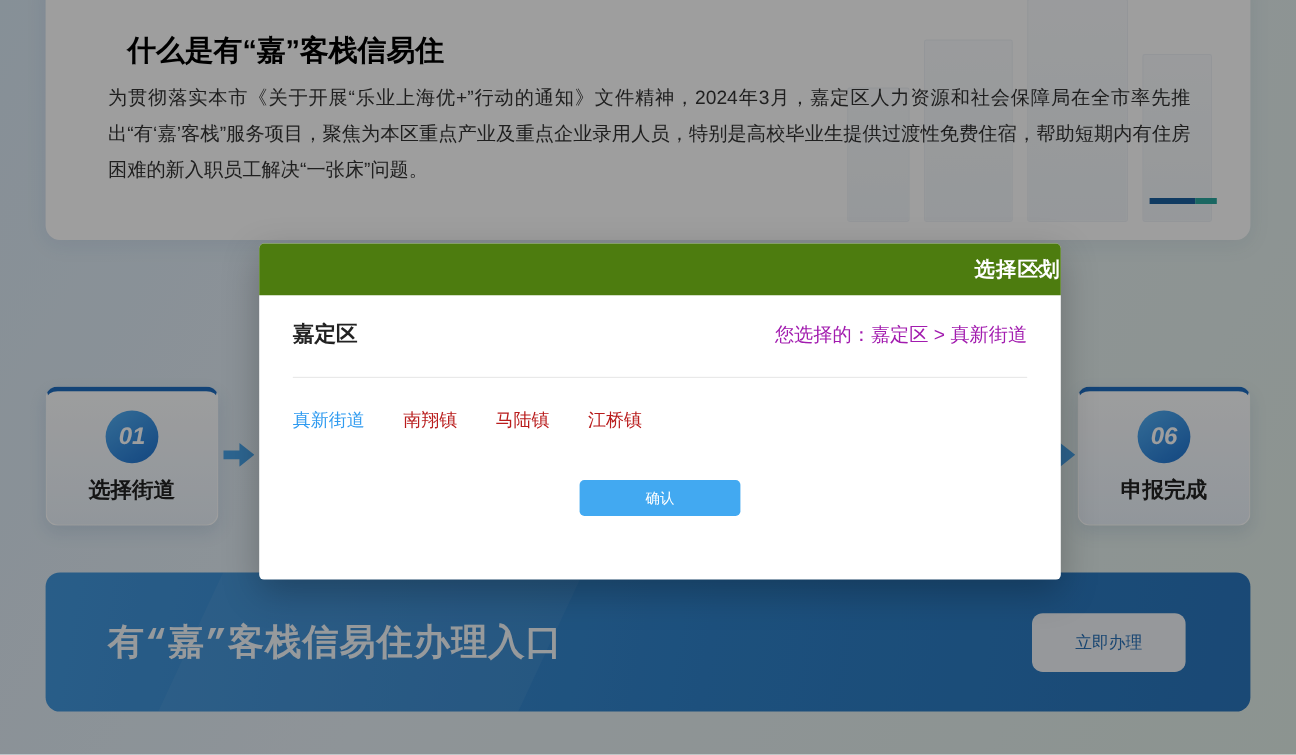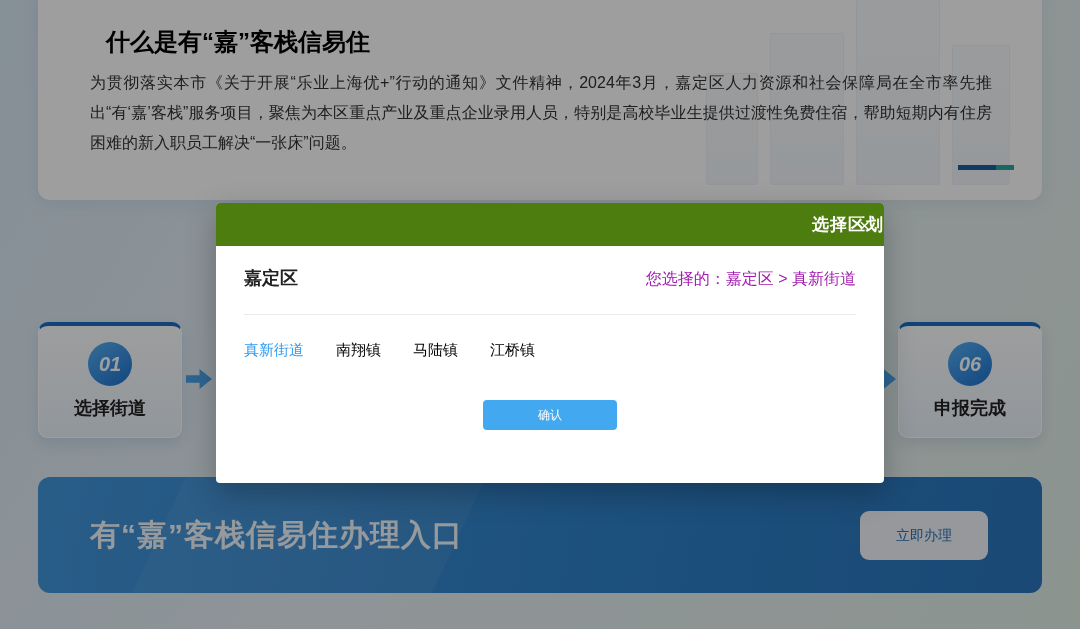--- a/index.html
+++ b/index.html
@@ -44,21 +44,21 @@
   .arrow-1 { left:186px; }
   .arrow-5 { left:870px; }
 
   
   .banner { position:absolute; left:38px; top:477px; width:1004px; height:116px;
     border-radius:12px; overflow:hidden;
     background:linear-gradient(100deg,#4397dc 0%,#2f82ca 55%,#2a76bd 100%); }
   .banner::before { content:""; position:absolute; left:120px; top:-40px; width:300px; height:200px;
     background:rgba(255,255,255,.05); transform:skewX(-25deg); }
   .banner-title { position:absolute; left:52px; top:38px; font-size:30px; font-weight:bold;
-    color:#f4f8fc; letter-spacing:1px; }
+    color:#f4f8fc; letter-spacing:1px;font-family:Liberation Mono, monospace; }
   .banner-btn { position:absolute; right:54px; top:34px; width:128px; height:49px;
     background:#f2f6fa; border:none; border-radius:9px; font-size:14px; color:#2a72b8;
     font-family:inherit; cursor:pointer; }
 
   
   .overlay { position:absolute; inset:0; background:rgba(0,0,0,.38); z-index:10; }
 
   
   .modal { position:absolute; left:216px; top:203px; width:668px; height:280px;
     background:#ffffff; border-radius:4px; z-index:20;
@@ -68,21 +68,21 @@
   .modal-title { color:#ffffff; font-size:17px; font-weight:bold; letter-spacing:1px; }
   .modal-close { position:absolute; right:14px; top:50%; transform:translateY(-50%);
     background:none; border:none; color:#ffffff; font-size:19px; line-height:1;
     cursor:pointer; font-family:inherit; }
   .modal-body { padding:0 28px; }
   .modal-row1 { margin-top:20px; display:flex; align-items:baseline; justify-content:space-between; }
   .district-name { font-size:18px; font-weight:bold; color:#222; }
   .selection-path { font-size:16px; color:#a21caf; }
   .modal-divider { margin-top:24px; border-bottom:1px solid #e9e9e9; }
   .options { margin-top:26px; display:flex; gap:32px; }
-  .opt { font-size:15px; color:#000000; cursor:pointer; }
+  .opt { font-size:15px; color:#b91c1c; cursor:pointer; }
   .opt.selected { color:#2f9bf0; }
   .confirm-wrap { margin-top:40px; text-align:center; }
   .confirm-btn { width:134px; height:30px; background:#42a9f1; color:#ffffff;
     border:none; border-radius:4px; font-size:12px; font-family:inherit; cursor:pointer; }
 </style>
 </head>
 <body>
 
 <div class="viewport">
 

